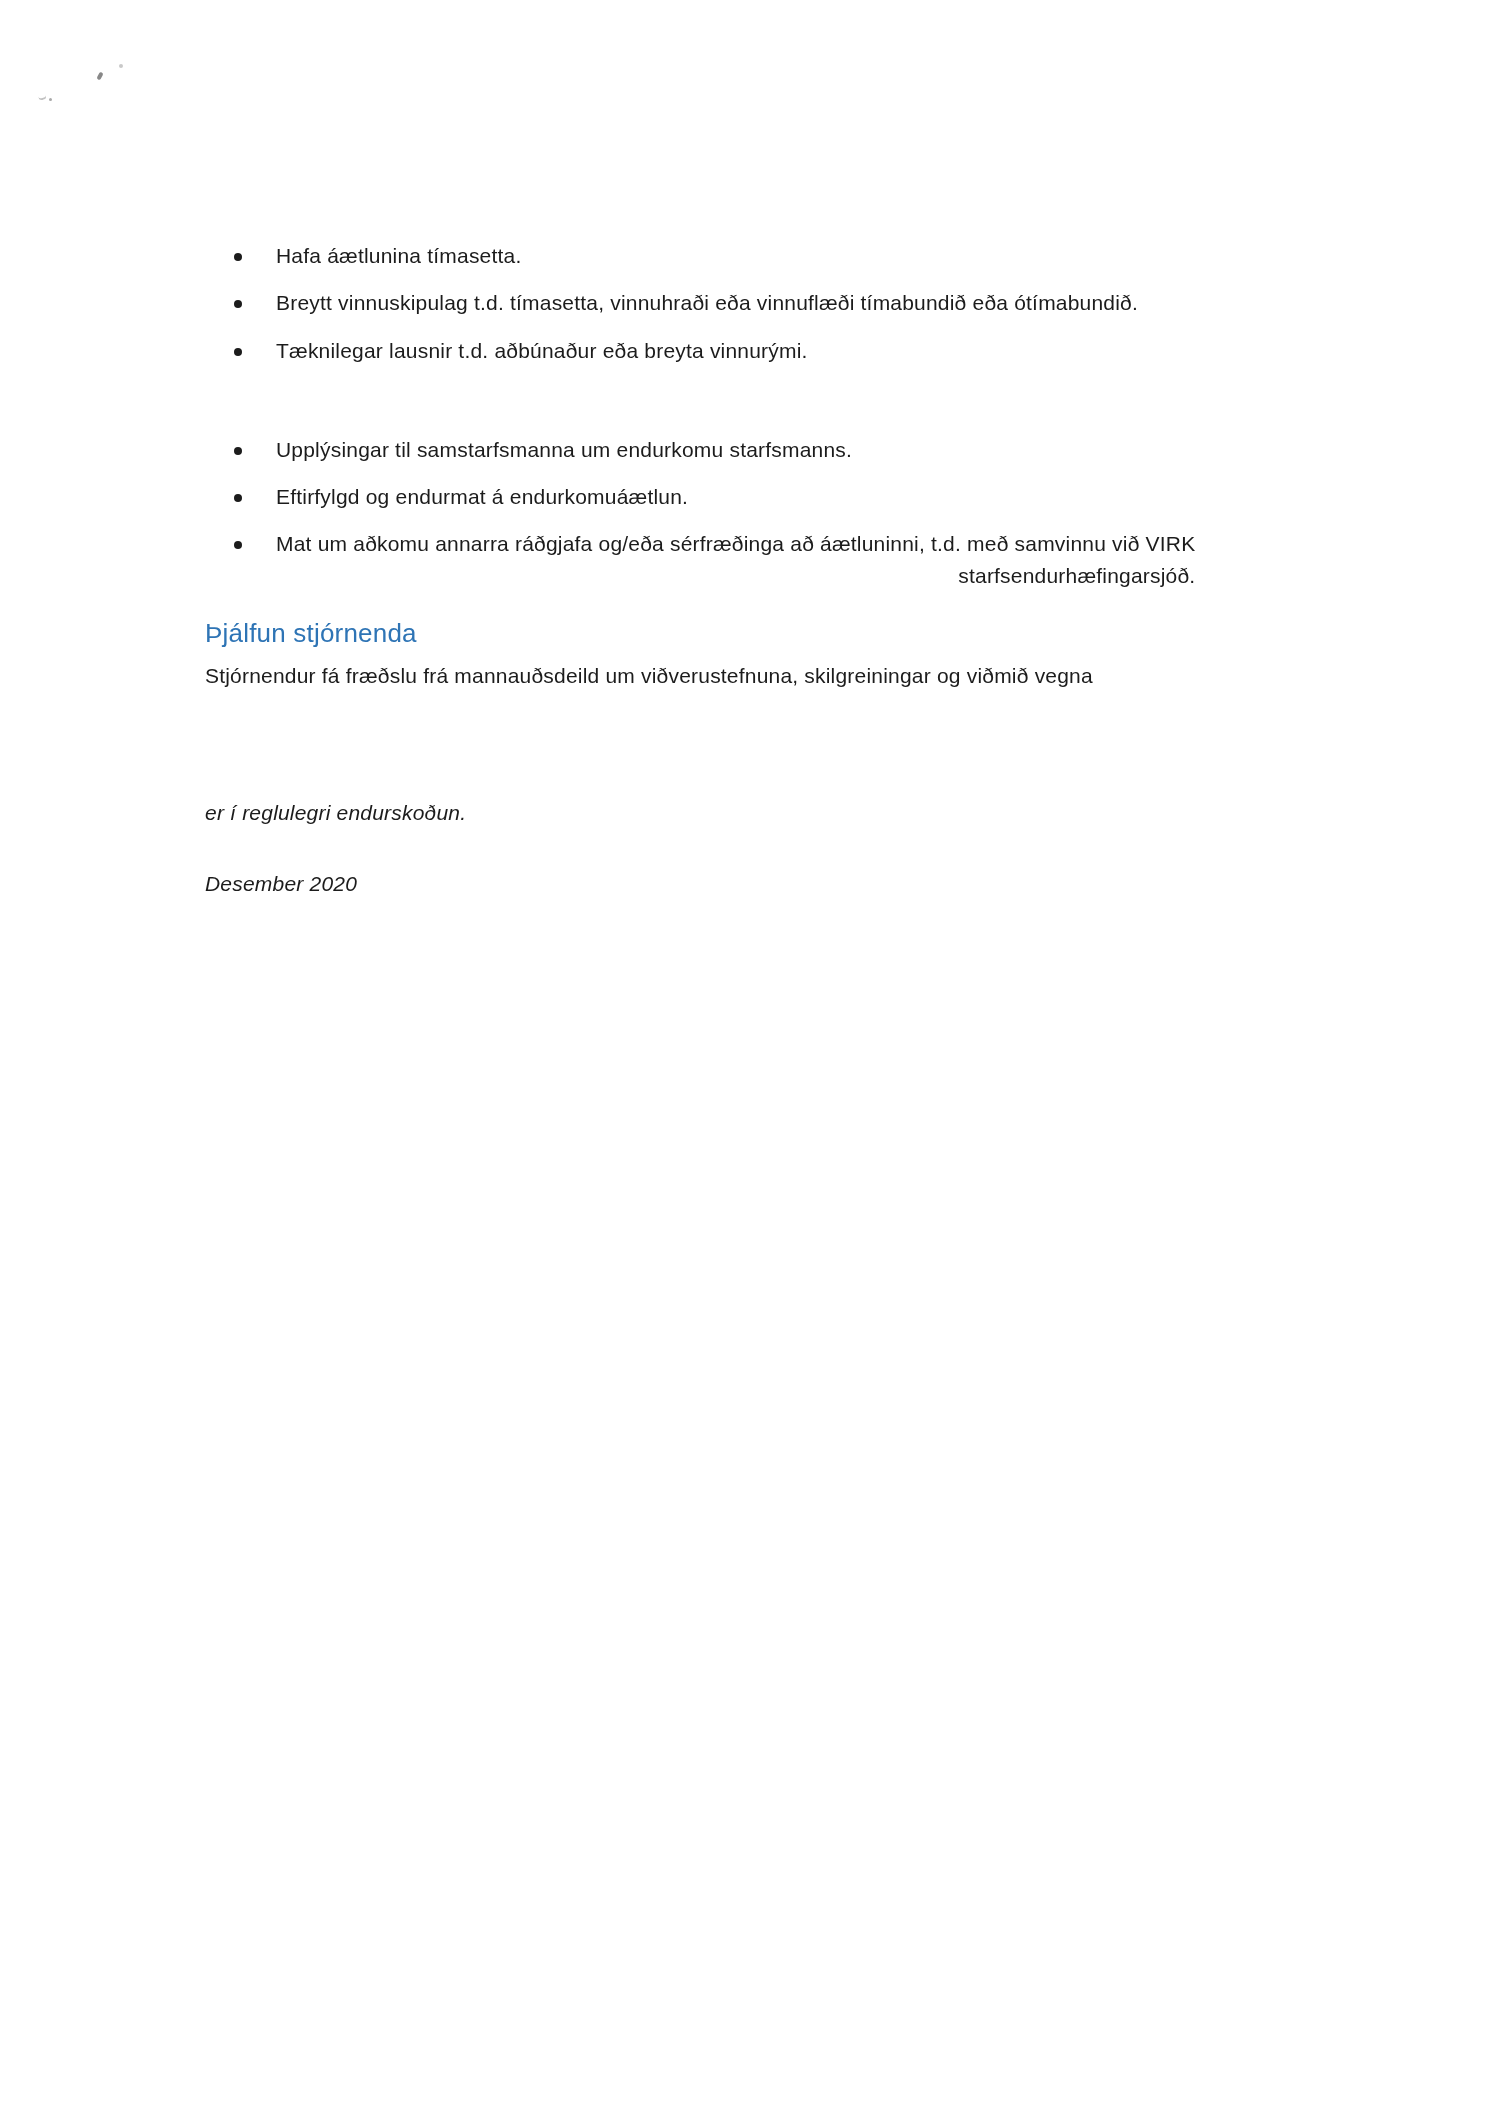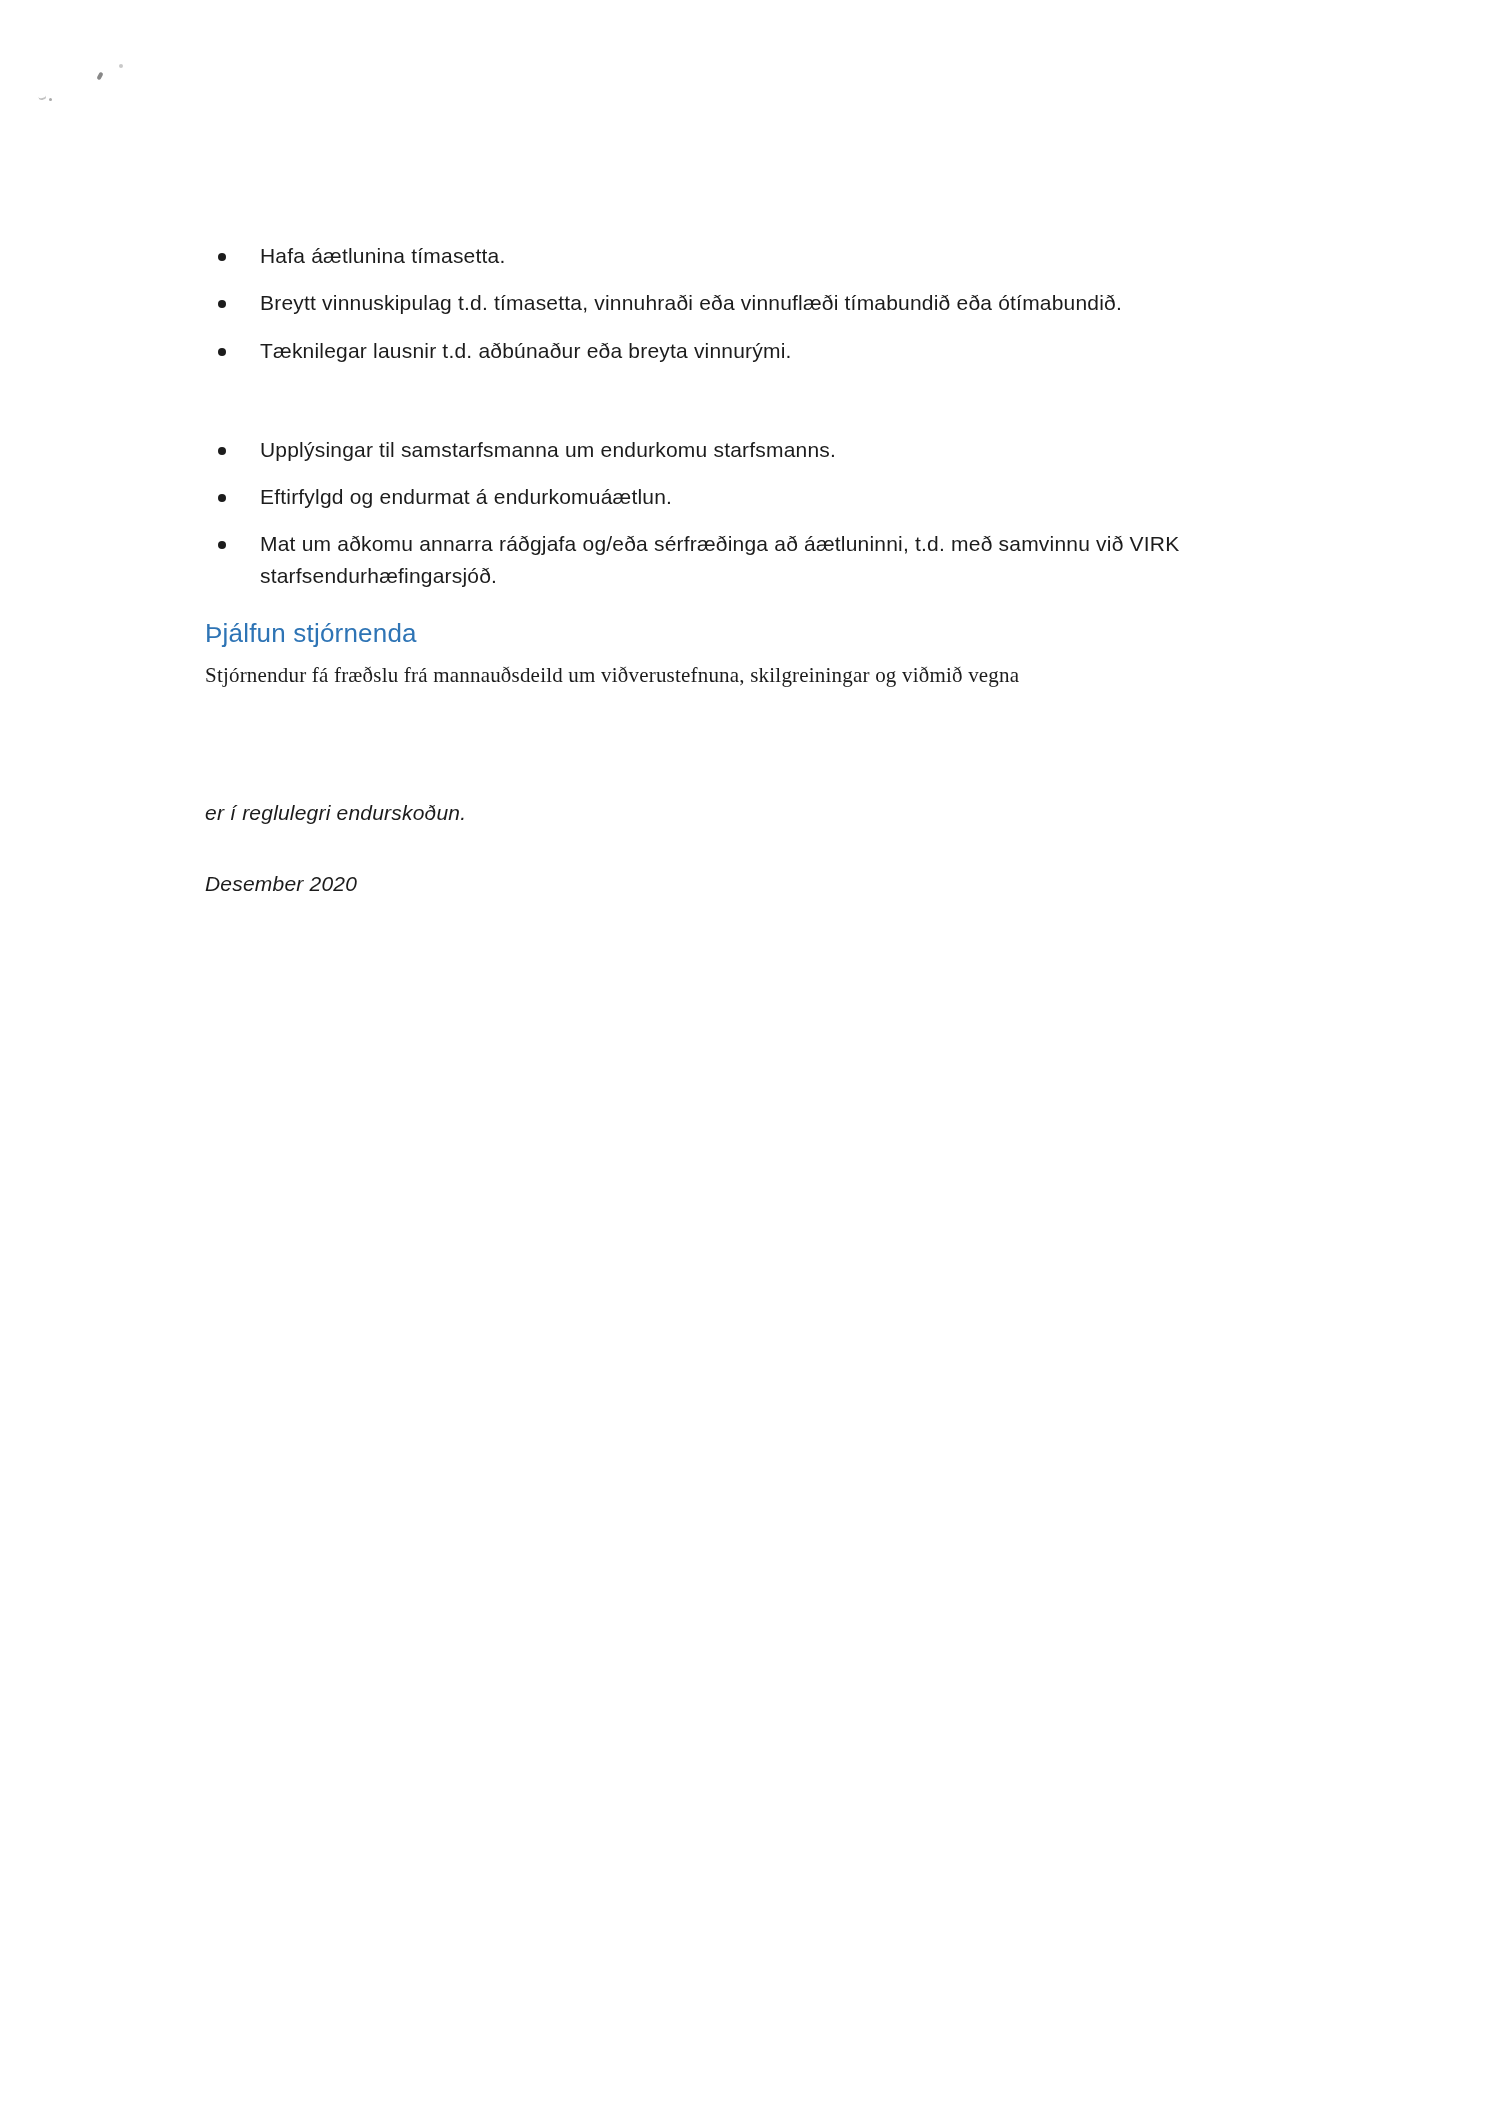--- a/index.html
+++ b/index.html
@@ -12,23 +12,24 @@
     width: 1500px;
     height: 2122px;
     background: #ffffff;
     overflow: hidden;
     font-family: "Liberation Sans", sans-serif;
     color: #1c1c1c;
   }
   
   .bullet-item {
     position: absolute;
-    left: 218px;
+    left: 234px;
     display: flex;
     align-items: flex-start;
+    text-align: right;
   }
   .bullet-dot {
     width: 8px;
     height: 8px;
     border-radius: 50%;
     background: #1c1c1c;
     margin-top: 13px;
     flex: 0 0 8px;
   }
   .bullet-text {
@@ -50,21 +51,20 @@
   }
   
   .body-paragraph {
     position: absolute;
     left: 205px;
     top: 657px;
     font-size: 21px;
     line-height: 37px;
     letter-spacing: 0.2px;
     white-space: nowrap;
-    font-family: Liberation Serif, serif;
   }
   
   .italic-note {
     position: absolute;
     left: 205px;
     top: 796px;
     font-size: 21px;
     font-style: italic;
     line-height: 34px;
     letter-spacing: 0.2px;

